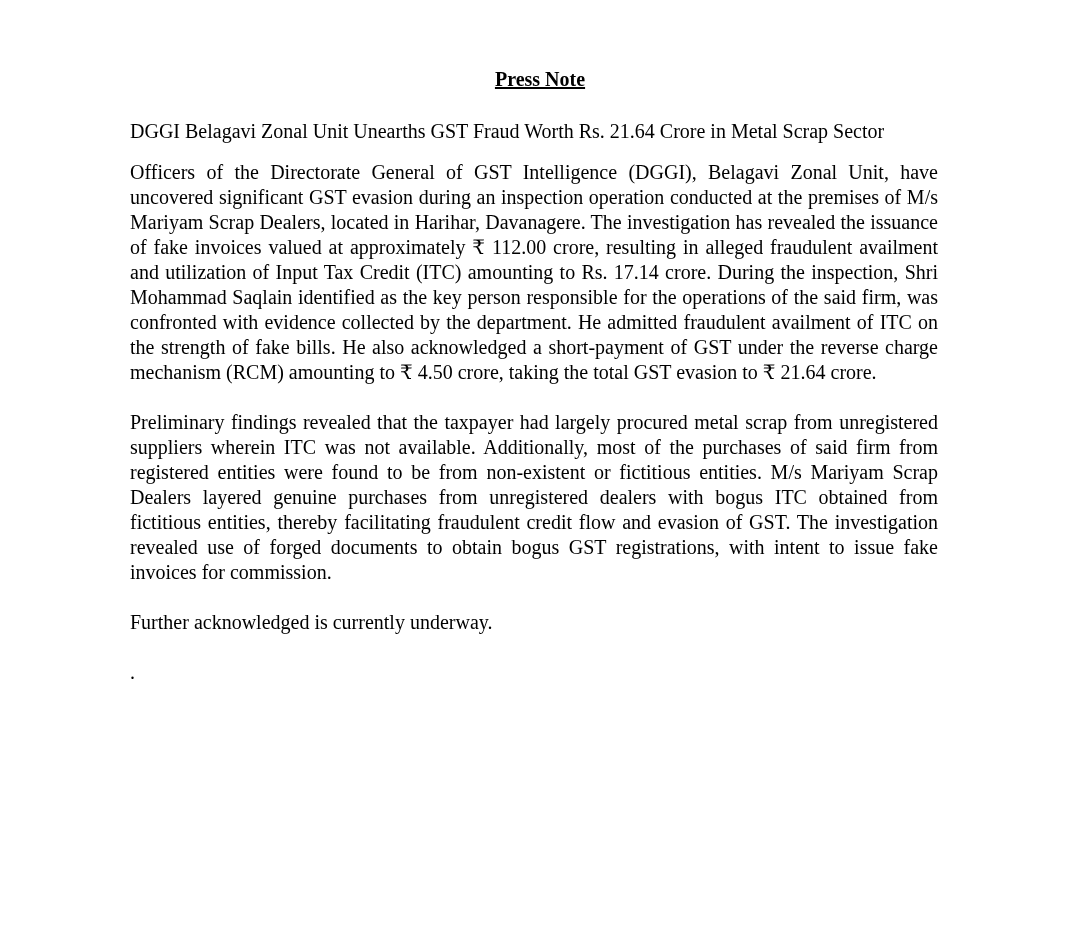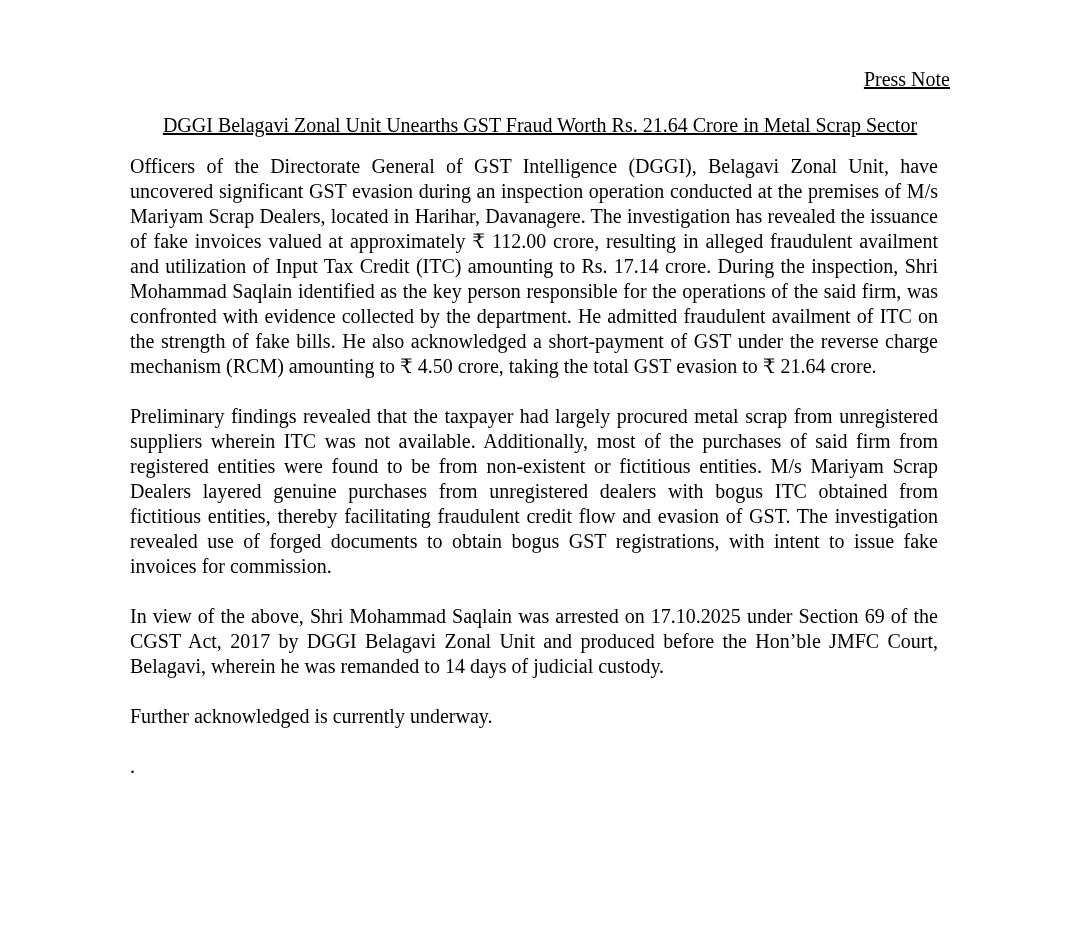--- a/index.html
+++ b/index.html
@@ -16,30 +16,29 @@
     box-sizing: border-box;
     width: 1080px;
     height: 944px;
     padding: 67px 130px 0 130px;
     background: #ffffff;
     color: #000000;
     font-family: "Liberation Serif", "DejaVu Serif", serif;
     font-size: 20px;
   }
   .doc-title {
-    text-align: right;
+    text-align: center;
     text-decoration: underline;
     line-height: 25px;
-    margin: 0 0 20px 0;
-    font-weight: normal;
+    margin: 0 0 26px 0;
+    font-weight: bold;
     font-size: 20px;
   }
   .doc-heading {
-    text-align: center;
-    text-decoration: underline;
+    text-align: left;
     line-height: 27px;
     margin: 0 0 15px 0;
     font-weight: normal;
     font-size: 20px;
   }
   .body-para {
     text-align: justify;
     text-justify: inter-word;
     line-height: 25px;
     margin: 0 12px 25px 0;
@@ -57,18 +56,17 @@
 
 <div class="page">
   <div class="doc-title">Press Note</div>
 
   <div class="doc-heading">DGGI Belagavi Zonal Unit Unearths GST Fraud Worth Rs. 21.64 Crore in Metal Scrap Sector</div>
 
   <p class="body-para">Officers of the Directorate General of GST Intelligence (DGGI), Belagavi Zonal Unit, have uncovered significant GST evasion during an inspection operation conducted at the premises of M/s Mariyam Scrap Dealers, located in Harihar, Davanagere. The investigation has revealed the issuance of fake invoices valued at approximately ₹ 112.00 crore, resulting in alleged fraudulent availment and utilization of Input Tax Credit (ITC) amounting to Rs. 17.14 crore. During the inspection, Shri Mohammad Saqlain identified as the key person responsible for the operations of the said firm, was confronted with evidence collected by the department. He admitted fraudulent availment of ITC on the strength of fake bills. He also acknowledged a short-payment of GST under the reverse charge mechanism (RCM) amounting to ₹ 4.50 crore, taking the total GST evasion to ₹ 21.64 crore.</p>
 
   <p class="body-para">Preliminary findings revealed that the taxpayer had largely procured metal scrap from unregistered suppliers wherein ITC was not available. Additionally, most of the purchases of said firm from registered entities were found to be from non-existent or fictitious entities. M/s Mariyam Scrap Dealers layered genuine purchases from unregistered dealers with bogus ITC obtained from fictitious entities, thereby facilitating fraudulent credit flow and evasion of GST. The investigation revealed use of forged documents to obtain bogus GST registrations, with intent to issue fake invoices for commission.</p>
 
-  <p class="body-para">In view of the above, Shri Mohammad Saqlain was arrested on 17.10.2025 under Section 69 of the CGST Act, 2017 by DGGI Belagavi Zonal Unit and produced before the Hon’ble JMFC Court, Belagavi, wherein he was remanded to 14 days of judicial custody.</p>
 
   <p class="body-para">Further acknowledged is currently underway.</p>
 
   <p class="trailing-dot">.</p>
 </div>
 
 </body></html>

